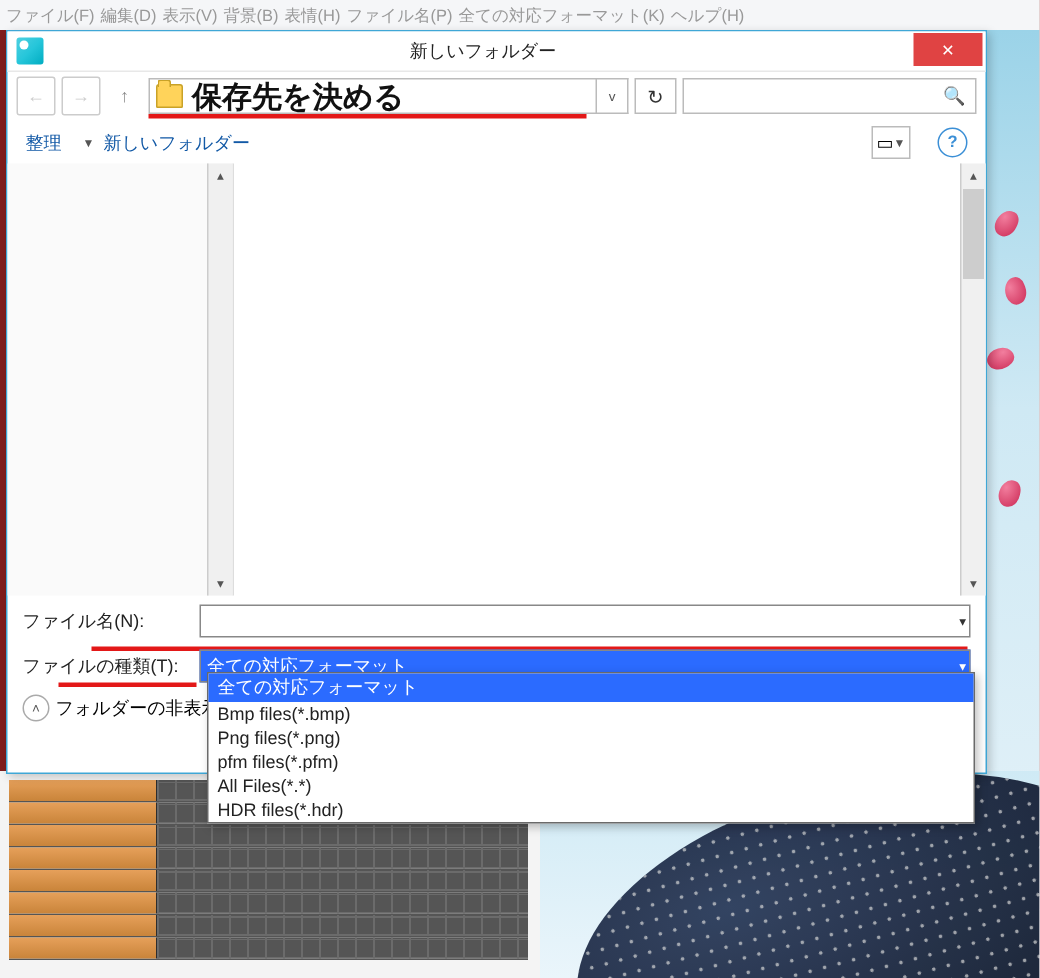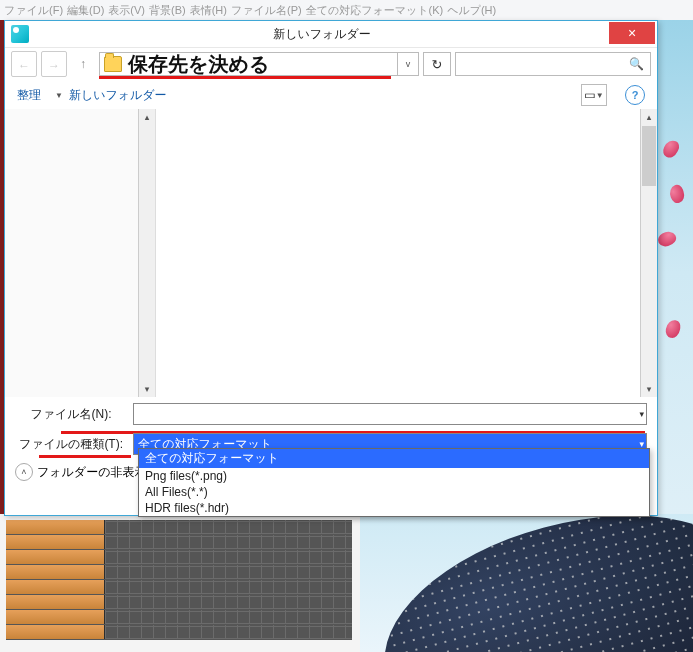--- a/index.html
+++ b/index.html
@@ -35,21 +35,21 @@
 .nav-pane{width:150px;border-right:1px solid #ddd;background:#fafafa;position:relative}
 .nav-scroll{position:absolute;right:0;top:0;bottom:0;width:16px;background:#f0f0f0;border-left:1px solid #ccc;display:flex;flex-direction:column}
 .nav-scroll .thumb{flex:1}
 .nav-scroll .arrow{height:16px;display:flex;align-items:center;justify-content:center;font-size:9px;color:#555}
 .content-pane{flex:1;background:#fff;position:relative}
 .content-scroll{position:absolute;right:0;top:0;bottom:0;width:16px;background:#f0f0f0;border-left:1px solid #ccc;display:flex;flex-direction:column}
 .content-scroll .arrow{height:16px;display:flex;align-items:center;justify-content:center;font-size:9px;color:#555}
 .content-scroll .thumb{height:60px;background:#cdcdcd;margin:1px}
 .bottom-area{position:absolute;left:0;right:0;bottom:0;height:118px;padding:6px 10px 8px;box-sizing:border-box}
 .field-row{display:flex;align-items:center;margin-bottom:8px;position:relative}
-.field-label{width:112px;text-align:center;color:#222;padding-right:6px}
+.field-label{width:112px;text-align:left;color:#222;padding-right:6px}
 .field-input{flex:1;height:20px;border:1px solid #888;background:#fff;position:relative;display:flex;align-items:center;padding:0 4px}
 .field-input .drop{position:absolute;right:2px;font-size:9px;color:#333}
 .rowred{position:absolute;height:3px;background:#e31818}
 .rowred.r1{left:56px;right:12px;top:34px}
 .rowred.r2{left:34px;width:92px;top:58px}
 .folder-hide-row{display:flex;align-items:center;margin-top:6px}
 .collapse-icon{width:16px;height:16px;border:1px solid #aaa;border-radius:50%;display:flex;align-items:center;justify-content:center;font-size:9px;color:#555;margin-right:4px}
 .dropdown{position:absolute;left:138px;top:448px;width:510px;border:1px solid #6a6a6a;background:#fff;z-index:50;box-shadow:2px 2px 6px rgba(0,0,0,.25)}
 .dd-item{padding:1px 6px;font-size:12px;color:#222}
 .dd-item.sel{background:#2b6bff;color:#fff}
@@ -220,17 +220,19 @@
         <div class="collapse-icon">
           <span>˄</span>
         </div>
         <span>フォルダーの非表示</span>
       </div>
     </div>
   </div>
 
   <div class="dropdown">
     <div class="dd-item sel">全ての対応フォーマット</div>
+    <div class="dd-item">Bmp files(*.bmp)</div>
     <div class="dd-item">Png files(*.png)</div>
+    <div class="dd-item">pfm files(*.pfm)</div>
     <div class="dd-item">All Files(*.*)</div>
     <div class="dd-item">HDR files(*.hdr)</div>
   </div>
 </div>
 
 </body></html>

